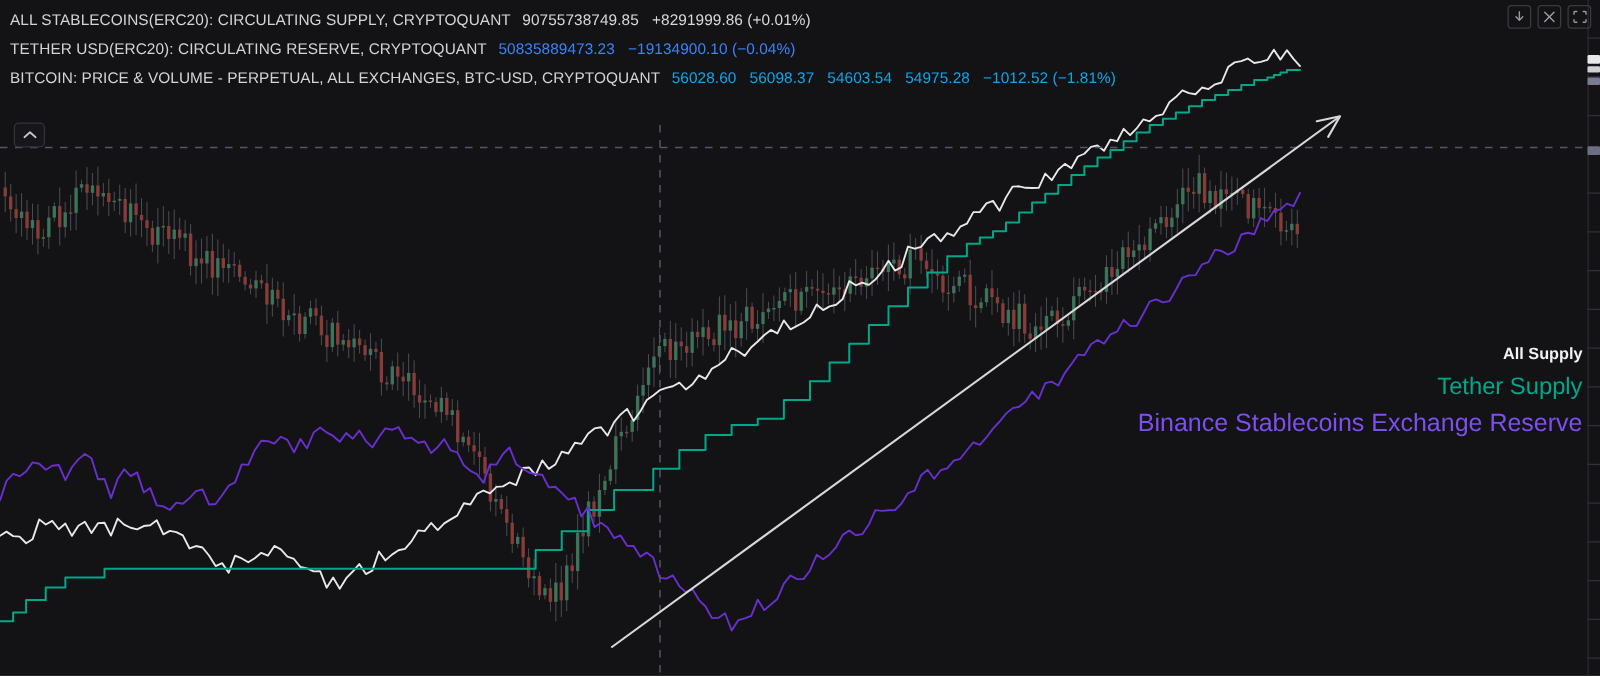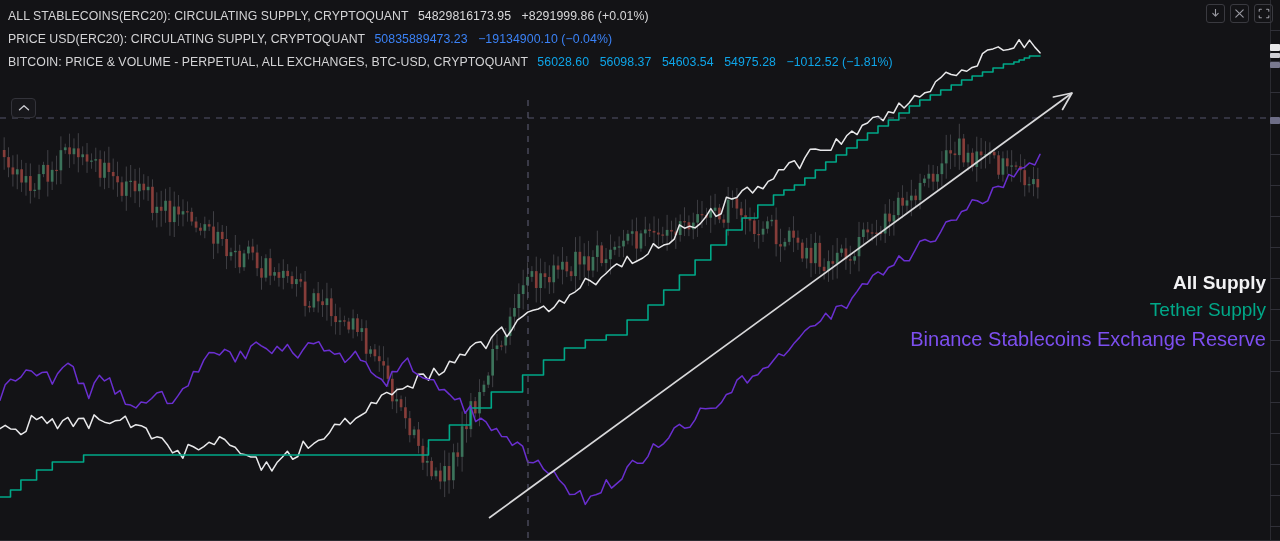--- a/index.html
+++ b/index.html
@@ -104,21 +104,21 @@
 
   
   #series-labels {
     position:absolute;
     right:14px; top:270px;
     text-align:right;
     z-index:45;
   }
   .slabel { display:block; white-space:nowrap; }
   #lbl-all {
-    font-size:19px; font-weight:bold; color:#f2f2f4;
+    font-size:13px; font-weight:bold; color:#f2f2f4;
     line-height:26px;
   }
   #lbl-tether {
     font-size:19px; color:#00a888;
     line-height:28px;
   }
   #lbl-binance {
     font-size:20px; color:#7d4ff0;
     line-height:30px;
   }
@@ -650,26 +650,26 @@
       <div class="price-chip" style="top: 44px; height: 7px; background: rgb(232, 232, 234);"></div>
       <div class="price-chip" style="top: 53px; height: 5px; background: rgb(207, 207, 212);"></div>
       <div class="price-chip" style="top: 62px; height: 6px; background: rgb(122, 122, 144);"></div>
       <div class="price-chip" style="top: 117px; height: 7px; background: rgb(109, 109, 134);"></div>
     </div>
 
   <div id="legend-panel">
     <div class="legend-row">
       <span class="lr-title">ALL STABLECOINS(ERC20): CIRCULATING SUPPLY, CRYPTOQUANT</span>
       <span class="lr-vals c-white">
-        <span>54829816173.95</span>
+        <span>90755738749.85</span>
         <span>+8291999.86 (+0.01%)</span>
       </span>
     </div>
     <div class="legend-row">
-      <span class="lr-title">PRICE USD(ERC20): CIRCULATING SUPPLY, CRYPTOQUANT</span>
+      <span class="lr-title">TETHER USD(ERC20): CIRCULATING RESERVE, CRYPTOQUANT</span>
       <span class="lr-vals c-teal">
         <span>50835889473.23</span>
         <span>−19134900.10 (−0.04%)</span>
       </span>
     </div>
     <div class="legend-row">
       <span class="lr-title">BITCOIN: PRICE &amp; VOLUME - PERPETUAL, ALL EXCHANGES, BTC-USD, CRYPTOQUANT</span>
       <span class="lr-vals c-red">
         <span>56028.60</span>
         <span>56098.37</span>

